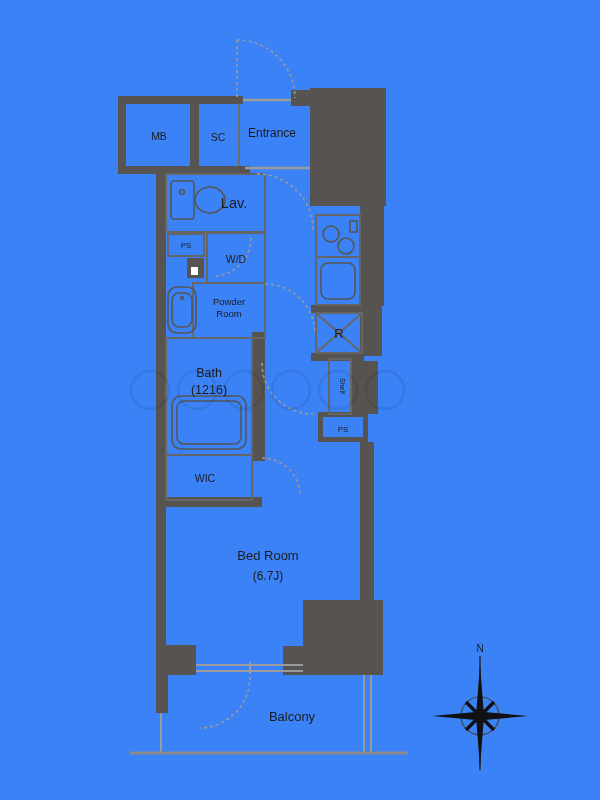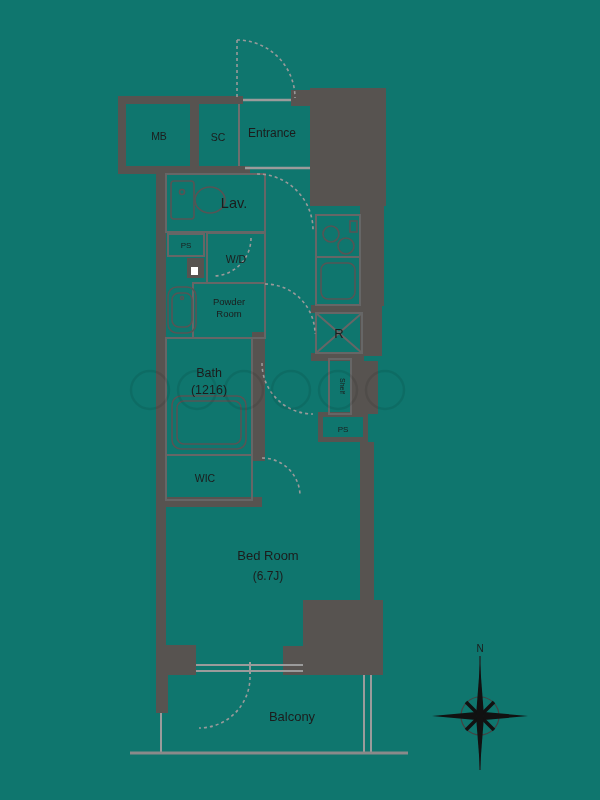--- a/index.html
+++ b/index.html
@@ -1,16 +1,16 @@
 <!DOCTYPE html>
 <html><head>
 <meta charset="utf-8">
 <style>
   html,body{margin:0;padding:0;background:#ffffff;}
-  .page{position:relative;width:600px;height:800px;background:#0f766e;overflow:hidden;
+  .page{position:relative;width:600px;height:800px;background:#3b82f6;overflow:hidden;
         font-family:"Liberation Sans",sans-serif;}
   svg{position:absolute;left:0;top:0;}
   text{font-family:"Liberation Sans",sans-serif;fill:#1c1c1c;}
   .lbl-s{font-size:8px;}
   .lbl-m{font-size:10.5px;}
   .lbl-l{font-size:13px;}
   .lbl-xl{font-size:14.5px;}
 </style>
 </head>
 <body>

